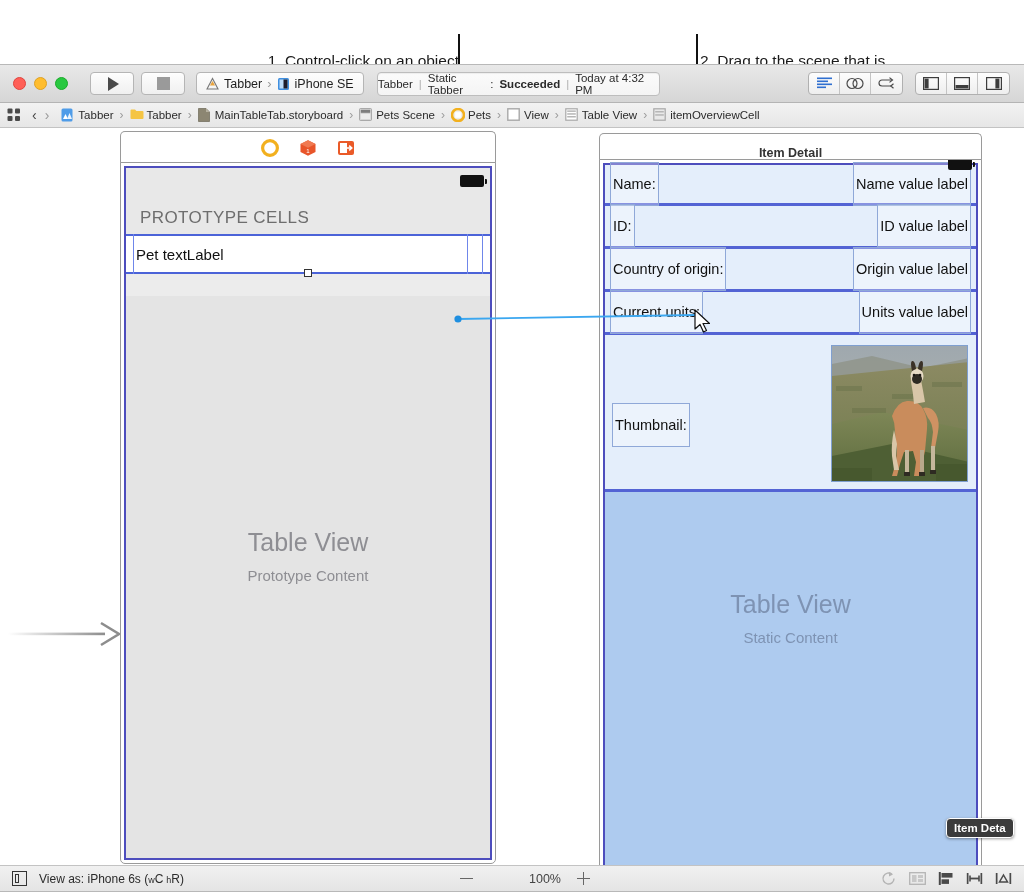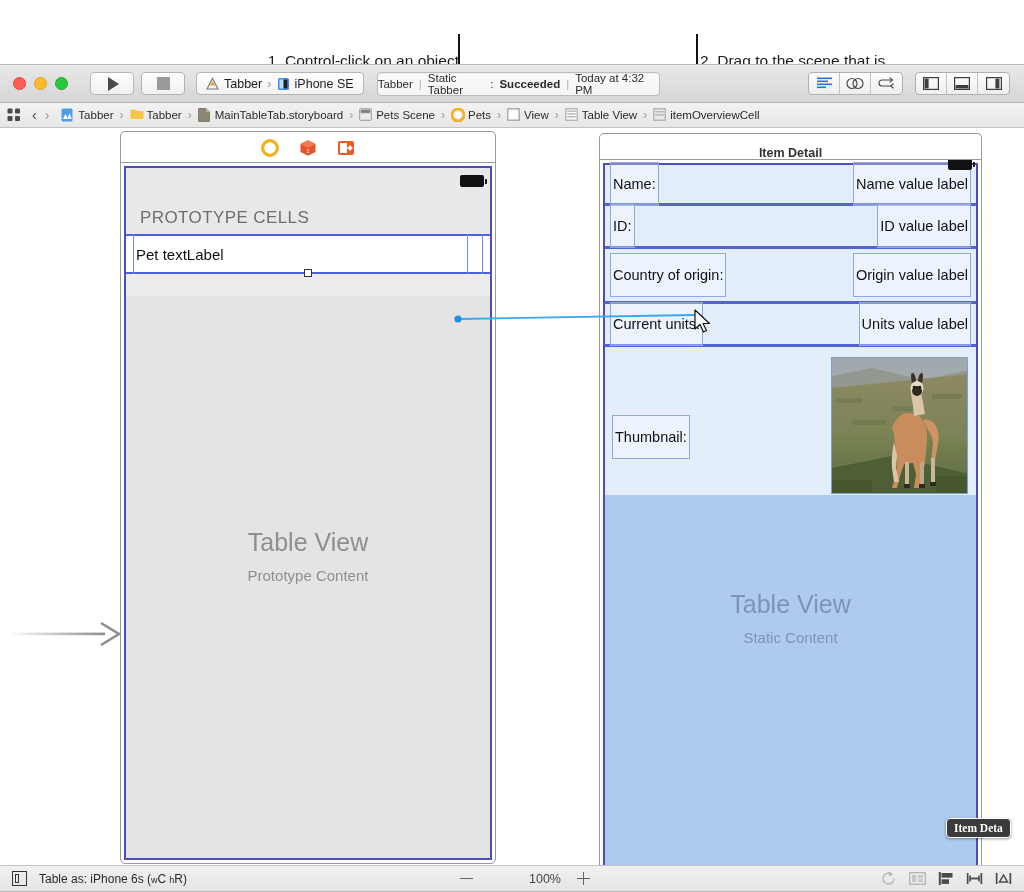--- a/index.html
+++ b/index.html
@@ -562,21 +562,21 @@
               <span class="lbl">Name:</span>
               <span class="lbl">Name value label</span>
               <div class="battery" style="top:-7px;right:4px;"></div>
             </div>
 
             <div class="detail-row" style="height:43px;">
               <span class="lbl">ID:</span>
               <span class="lbl">ID value label</span>
             </div>
 
-            <div class="detail-row" style="height:55px;">
+            <div class="detail-row" style="height:43px;">
               <span class="lbl">Country of origin:</span>
               <span class="lbl">Origin value label</span>
             </div>
 
             <div class="detail-row" style="height:43px;">
               <span class="lbl">Current units:</span>
               <span class="lbl">Units value label</span>
             </div>
 
             <div class="thumb-row" style="height:157px;">
@@ -645,31 +645,31 @@
 
       <svg class="dragline">
         <line x1="458" y1="190" x2="695" y2="186" stroke="#3ba7f0" stroke-width="1.8"></line>
         <circle cx="458" cy="190" r="3.6" fill="#1f8fe0"></circle>
       </svg>
 
       <svg class="cursor" style="left:694px; top:180px;">
         <path d="M1 1 L1 20 L6 15.5 L9.5 23 L12.5 21.5 L9 14.5 L15.5 14.5 Z" fill="#fff" stroke="#111" stroke-width="1.2" stroke-linejoin="round"></path>
       </svg>
 
-      <div class="tooltip" style="left:946px; top:689px;font-family:Liberation Serif, serif;">
+      <div class="tooltip" style="left:946px; top:689px;">
         <span>Item Deta</span>
       </div>
     </div>
 
     <div class="bottombar">
       <div class="viewas-icon">
           <i></i>
         </div>
       <div class="viewas-txt">
-        <span>Table as: iPhone 6s (</span><span style="font-size:9px">w</span><span>C</span><span style="font-size:9px;margin-left:3px">h</span><span>R)</span>
+        <span>View as: iPhone 6s (</span><span style="font-size:9px">w</span><span>C</span><span style="font-size:9px;margin-left:3px">h</span><span>R)</span>
       </div>
 
       <div class="zoomgrp">
         <div class="zoom-minus"></div>
         <div class="zoom-val">100%</div>
         <div class="zoom-plus"></div>
       </div>
 
       <div class="bb-right">
         <span class="ci" style="width:16px;height:15px;">

